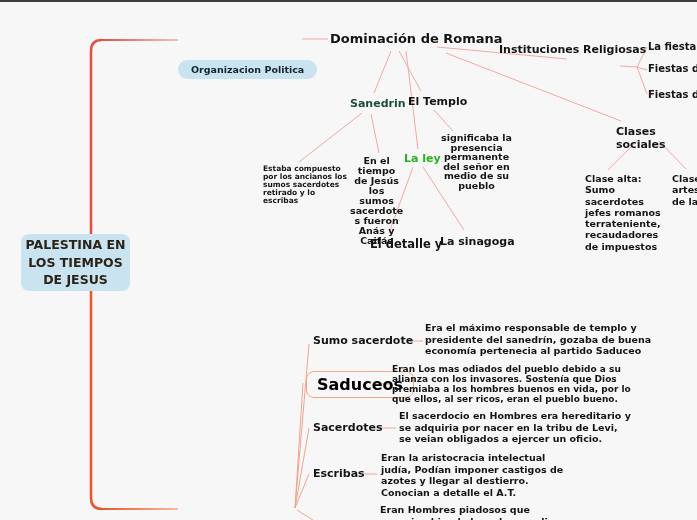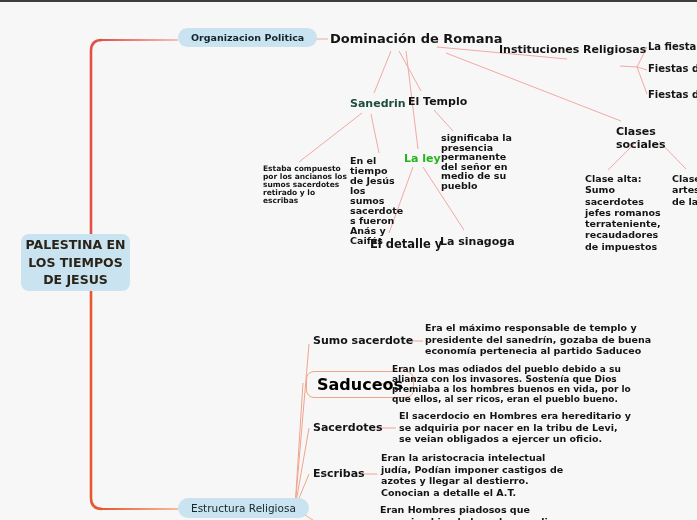--- a/index.html
+++ b/index.html
@@ -9,34 +9,35 @@
     border-top:2px solid #3f3f3f;box-sizing:border-box;
   }
   #wires{position:absolute;left:0;top:0;}
   .ln{stroke:#f2a9a2;stroke-width:1;fill:none;}
   .ln-b{stroke:#f0a58f;stroke-width:1;fill:none;}
   .node{position:absolute;white-space:pre-line;color:#141414;}
   .pill{
     position:absolute;background:#c9e4f0;border-radius:12px;
     padding:4px 13px;font-weight:bold;font-size:9.5px;color:#15232c;
     white-space:nowrap;
+    margin-top:32px;
   }
   .rootnode{
     position:absolute;background:#c9e4f0;border-radius:8px;
     width:109px;height:57px;display:flex;align-items:center;justify-content:center;
     text-align:center;font-weight:bold;font-size:12.5px;line-height:1.42;
     color:#2b2318;white-space:pre-line;
   }
   .h1{font-weight:bold;font-size:13px;}
   .h2{font-weight:bold;font-size:11px;}
   .h3{font-weight:bold;font-size:10px;white-space:nowrap;}
   .green-dark{color:#1c4d3c;}
   .green{color:#25b41c;}
   .note{font-weight:bold;font-size:9.5px;line-height:1.22;}
-  .note-tight{font-weight:bold;font-size:9.5px;line-height:1.05;}
+  .note-tight{font-weight:bold;font-size:9.5px;line-height:1.05;text-align:center;}
   .note-xs{font-weight:bold;font-size:7.5px;line-height:1.07;}
   .note-sm{font-weight:bold;font-size:9px;line-height:1.12;}
   .bigleaf{font-weight:bold;font-size:11.5px;white-space:nowrap;}
   .bigleaf2{font-weight:bold;font-size:11px;white-space:nowrap;}
   .boxed{
     position:absolute;border:1.5px solid #f2a584;border-radius:8px;
     padding:3px 10px;font-weight:bold;font-size:16px;background:transparent;
     white-space:nowrap;
   }
 </style>

